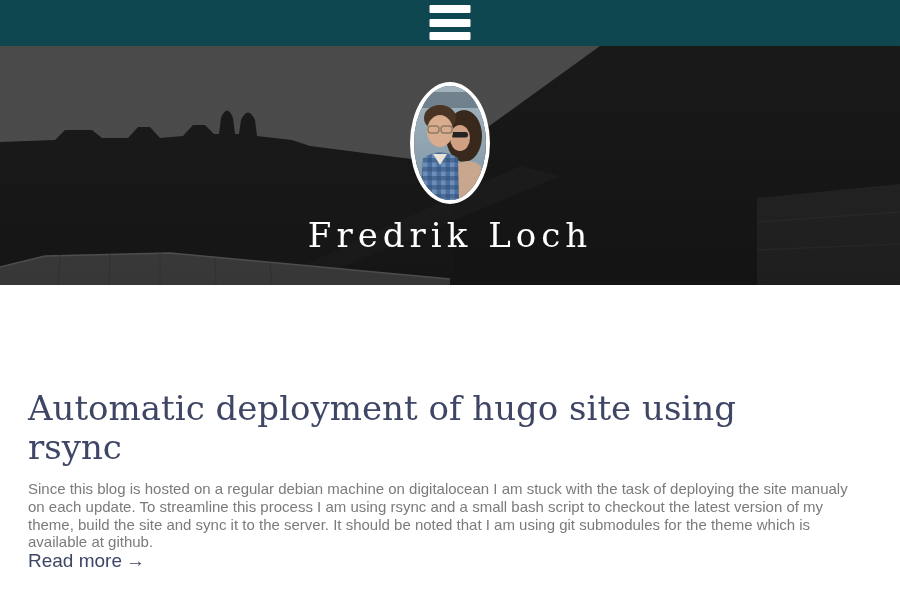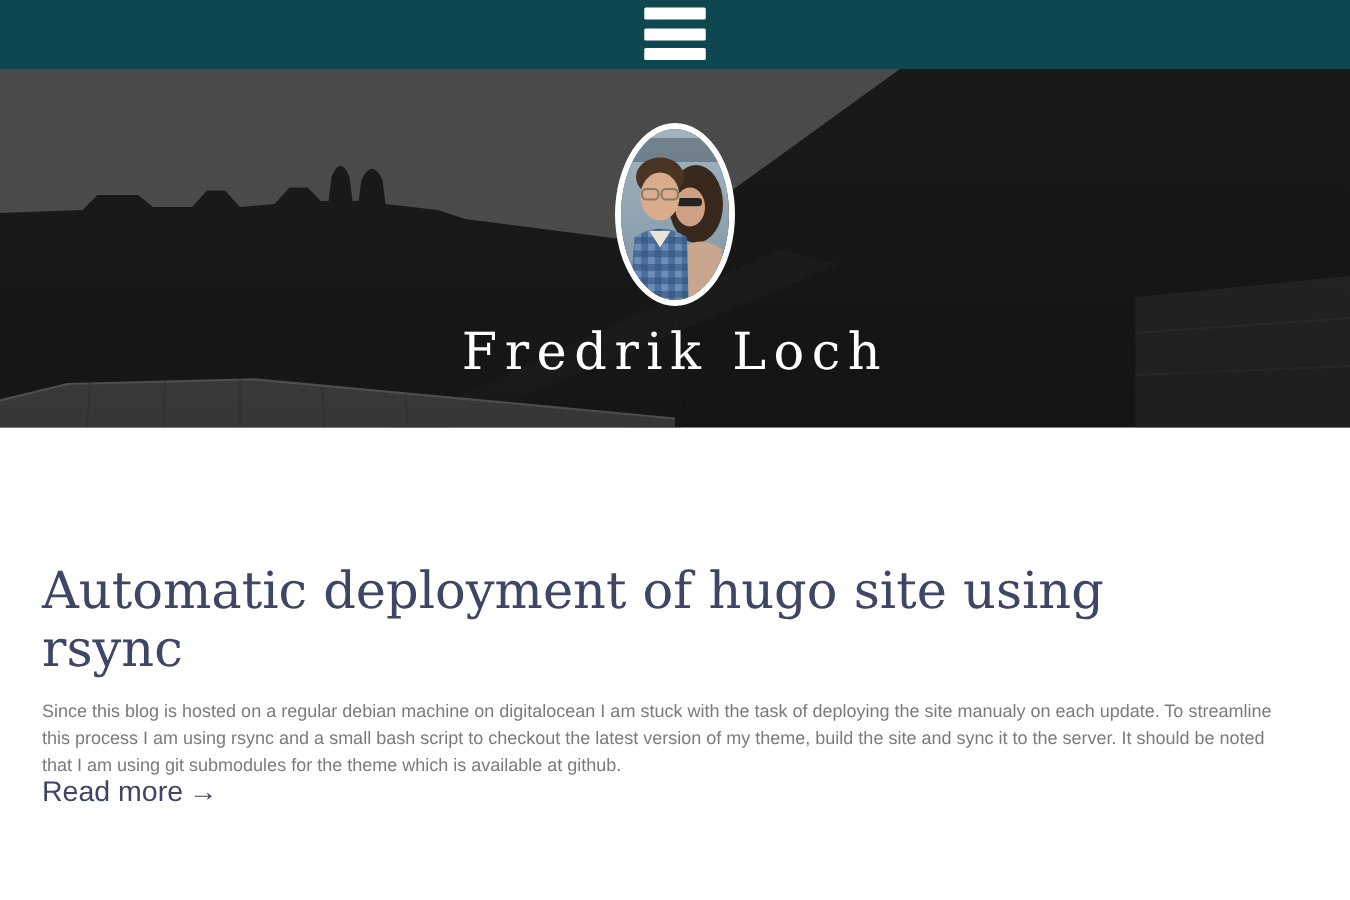--- a/index.html
+++ b/index.html
@@ -29,21 +29,21 @@
     width: 100%; height: 8px;
     background: #ffffff;
     border-radius: 1px;
   }
 
   
   .hero {
     height: 239px;
     position: relative;
     overflow: hidden;
-    background: #701a75;
+    background: #1d4ed8;
   }
   .hero-bg {
     position: absolute;
     inset: 0;
     width: 100%; height: 100%;
     display: block;
   }
   .hero-content {
     position: absolute;
     inset: 0;
@@ -66,41 +66,42 @@
     font-weight: 400;
     font-size: 34px;
     letter-spacing: 5px;
     color: #ffffff;
     white-space: nowrap;
   }
 
   
   .main {
     padding: 90px 40px 0 28px;
+    margin-top: 14px;
   }
   .post-title {
     font-family: "DejaVu Serif", serif;
     font-weight: 400;
     font-size: 34px;
     line-height: 39px;
     color: #3e4565;
     max-width: 800px;
     margin-bottom: 13px;
     text-decoration: none;
     display: block;
     cursor: pointer;
   }
   .post-meta {
     font-size: 16.5px;
     color: #c8c8c8;
     letter-spacing: 0.4px;
     margin-bottom: 8px;
   }
   .post-excerpt {
-    font-size: 12px;
+    font-size: 15px;
     line-height: 17.8px;
     color: #7b7b7b;
     max-width: 846px;
   }
   .read-more {
     display: inline-block;
     margin-top: 1px;
     font-size: 19px;
     line-height: 17.8px;
     color: #3e4565;

